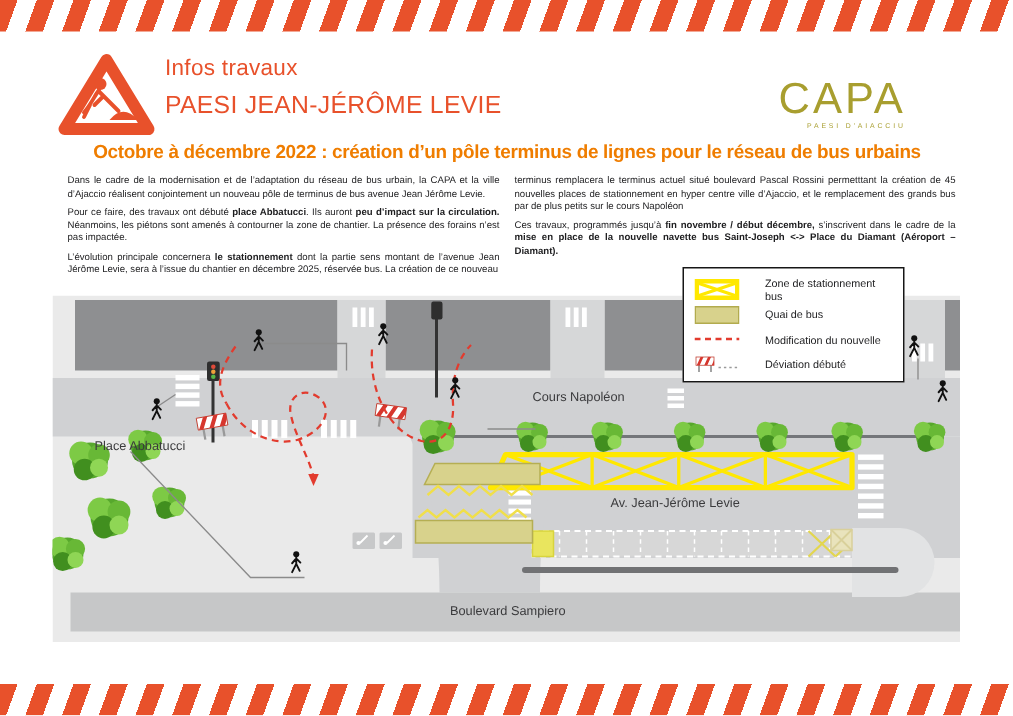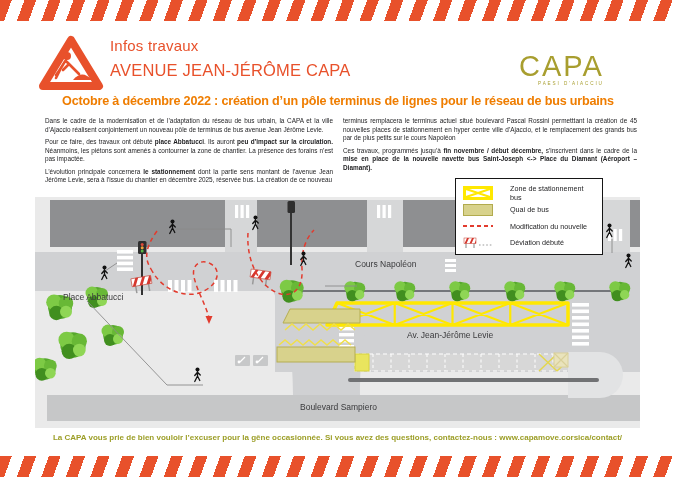--- a/index.html
+++ b/index.html
@@ -44,21 +44,21 @@
 
   <div class="abs stripes top"></div>
 
   <svg class="abs" style="left:36px;top:33px;" width="70" height="60" viewBox="0 0 70 60">
     <path d="M35,7 L63,53 L7,53 Z" fill="#fff" stroke="#e8512b" stroke-width="8" stroke-linejoin="round"></path>
     <circle cx="31" cy="23" r="4" fill="#e8512b"></circle>
     <path d="M30,27 C27,31 25,36 20,42 M30,28 L35,33 L43,41 M32,32 L27,37 M24,37 L20,45" stroke="#e8512b" stroke-width="2.6" fill="none" stroke-linecap="round"></path>
     <path d="M37,47 Q46,36 56,47 Z" fill="#e8512b"></path>
   </svg>
   <div class="abs hdr-title">Infos travaux</div>
-  <div class="abs hdr-sub">AVENUE JEAN-JÉRÔME CAPA</div>
+  <div class="abs hdr-sub">PAESI JEAN-JÉRÔME LEVIE</div>
 
   <div class="abs capa">
     <div class="nm">CAPA</div>
     <div class="tg">PAESI D'AIACCIU</div>
   </div>
 
   <div class="abs headline">Octobre à décembre 2022 : création d’un pôle terminus de lignes pour le réseau de bus urbains</div>
 
   <div class="abs col left">
     <p><span>Dans le cadre de la modernisation et de l’adaptation du réseau de bus urbain, la CAPA et la ville d’Ajaccio réalisent conjointement un nouveau pôle de terminus de bus avenue Jean Jérôme Levie.</span></p>
@@ -289,16 +289,15 @@
             <line x1="11" y1="4" x2="11" y2="12" stroke="#999" stroke-width="1.2"></line>
           <rect x="1" y="2" width="12" height="5.5" fill="#fff" stroke="#c0392b" stroke-width="0.5"></rect>
           <path d="M1.5,7.5 L4,2 H6 L3.5,7.5 Z M6.5,7.5 L9,2 H11 L8.5,7.5 Z M11.5,7.5 L13,4 V7.5 Z" fill="#d6372e"></path>
           <line x1="16" y1="9" x2="30" y2="9" stroke="#9a9a9a" stroke-width="1.1" stroke-dasharray="1.6 2"></line>
         </svg>
       </span>
       <span class="lb">Déviation débuté</span>
     </div>
   </div>
 
-  <div class="abs footer">La CAPA vous prie de bien vouloir l’excuser pour la gêne occasionnée. Si vous avez des questions, contactez-nous : www.capamove.corsica/contact/</div>
 
   <div class="abs stripes bottom"></div>
 </div>
 
 </body></html>

